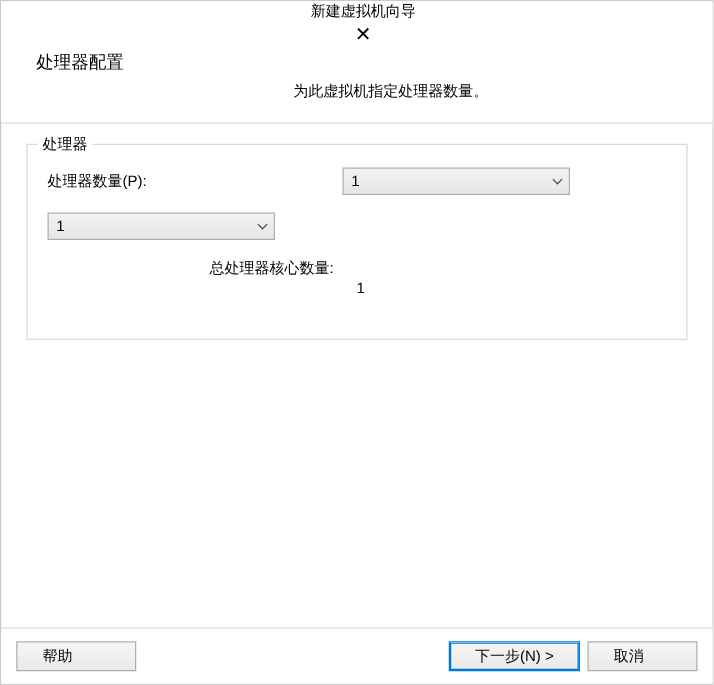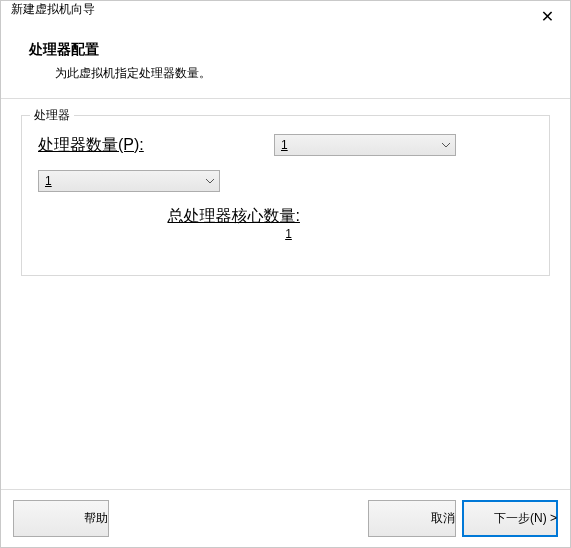--- a/index.html
+++ b/index.html
@@ -8,61 +8,61 @@
     width: 571px; height: 548px;
     font-family: "Microsoft YaHei", "SimSun", Tahoma, sans-serif;
     font-size: 12px;
     background: #fff;
     color: #000;
     overflow: hidden;
   }
   .window { width: 571px; height: 548px; border: 1px solid #c9c9c9; background:#fff; position: relative; }
   .titlebar {
     height: 30px;
-    display: flex; 
+    display: flex; align-items: center;
     padding: 0 0 0 10px;
     background: #fff;
+    flex-direction: column;
   }
   .titlebar-title { flex: 1; font-size: 12px; }
   .titlebar-close {
     width: 45px; height: 30px;
     display: flex; align-items: center; justify-content: center;
     font-size: 16px; font-family: Arial, sans-serif;
     cursor: default;
   }
   .header {
     padding: 10px 0 16px 28px;
     background: #fff;
   }
-  .header-title { font-size: 14px; font-weight: bold; margin-bottom: 6px; }
-  .header-subtitle { font-size: 12px; padding-left: 26px; }
+  .header-title { font-size: 14px; font-weight: normal; margin-bottom: 6px; }
+  .header-subtitle { font-size: 12px; padding-left: 26px; text-align: center; }
   .hr { height: 1px; background: #ddd; margin: 0; }
   .content {
     padding: 16px 20px 0 20px;
-    text-decoration: underline;
   }
   .groupbox {
     border: 1px solid #d9d9d9;
     padding: 18px 16px 34px 16px;
     position: relative;
   }
   .groupbox-title {
     position: absolute;
     top: -9px; left: 8px;
     background: #fff;
     padding: 0 4px;
     font-size: 12px;
   }
   .row {
     display: flex;
     align-items: center;
     margin-bottom: 14px;
   }
   .row:last-child { margin-bottom: 0; flex-direction: column; }
-  .row-label { width: 236px; font-size: 16px; }
+  .row-label { width: 236px; font-size: 12px; }
   .row-field { flex: 1; }
   .select {
     width: 182px; height: 22px;
     border: 1px solid #adadad;
     background: linear-gradient(#f2f2f2,#e6e6e6);
     display: flex; align-items: center;
     cursor: default;
     position: relative;
   }
   .select-value { flex: 1; padding: 0 6px; font-size: 12px; }
@@ -76,29 +76,29 @@
     position: absolute;
     left: 0; right: 0; bottom: 0;
     border-top: 1px solid #ddd;
     padding: 10px 12px;
     display: flex;
     align-items: center;
     background: #fff;
   }
   .footer-spacer { flex: 1; }
   .btn {
-    height: 37px;
+    height: 24px;
     min-width: 96px;
     border: 1px solid #adadad;
     background: linear-gradient(#f6f6f6,#e9e9e9);
     font-size: 12px;
-    display: flex; align-items: center; justify-content: flex-end;
+    display: flex; align-items: center; justify-content: flex-start;
     cursor: default;
     margin-left: 6px;
-    padding: 0 0;
+    padding: 0 20px;
   }
   .btn.help { margin-left: 0; min-width: 96px; }
   .btn.primary { border: 1px solid #0078d7; box-shadow: inset 0 0 0 1px #0078d7; }
   .btn.cancel { min-width: 88px; }
 </style>
 </head>
 <body>
 
 <div class="window">
 
@@ -154,21 +154,21 @@
       </div>
 
     </div>
   </div>
 
   <div class="footer">
     <div class="btn help">
       <span>帮助</span>
     </div>
     <div class="footer-spacer"></div>
+    <div class="btn primary">
+      <span>下一步(N) &gt;</span>
+    </div>
     <div class="btn cancel">
       <span>取消</span>
-    </div>
-    <div class="btn primary">
-      <span>下一步(N) &gt;</span>
     </div>
   </div>
 
 </div>
 
 </body></html>

